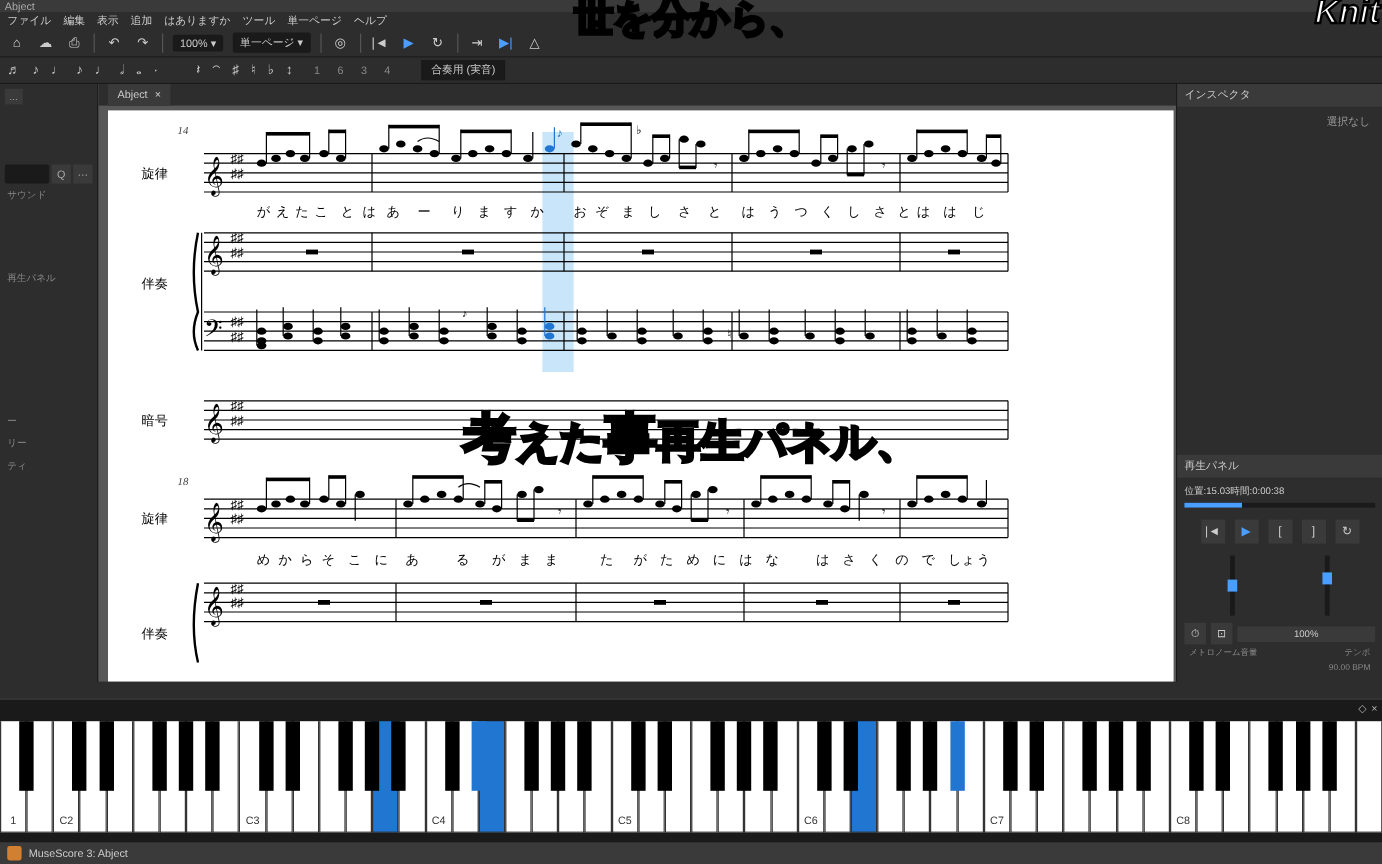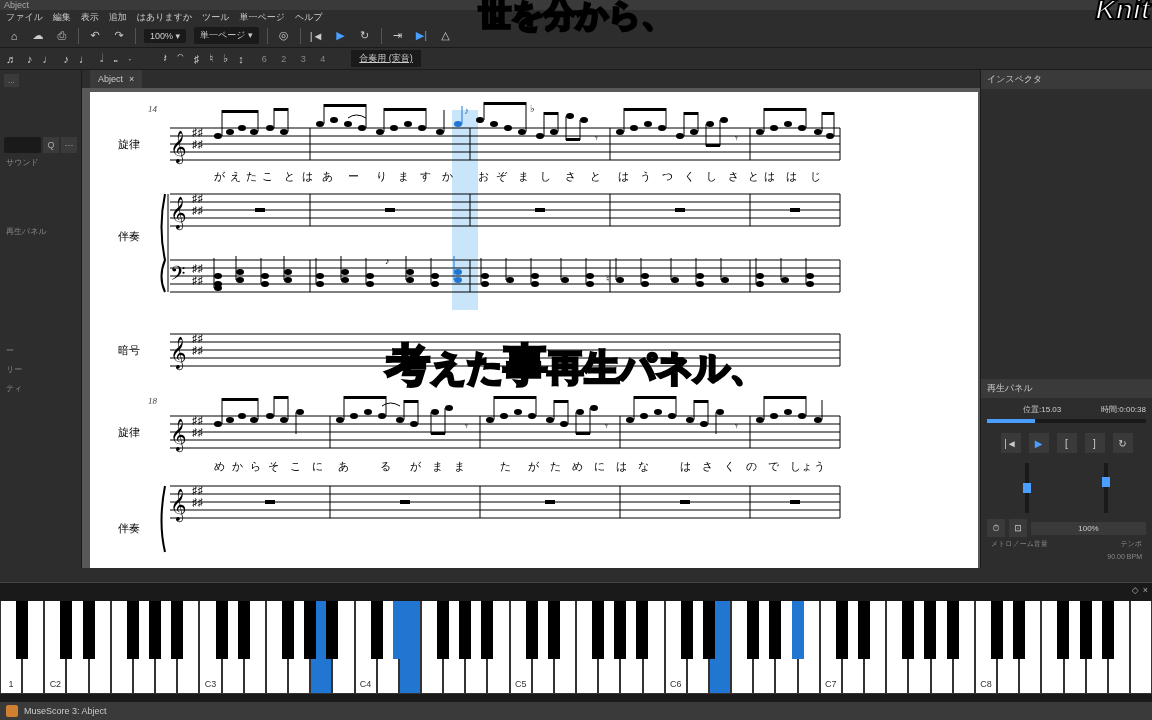--- a/index.html
+++ b/index.html
@@ -7,41 +7,41 @@
 .titlebar { height: 10px; background: #3a3a3a; color: #aaa; font-size: 9px; padding-left: 4px; }
 .menubar { height: 14px; background: #2d2d2d; color: #ccc; font-size: 9px; display: flex; gap: 10px; padding: 1px 6px; }
 .menubar span { cursor: pointer; }
 .toolbar { height: 24px; background: #2d2d2d; display: flex; align-items: center; gap: 8px; padding: 2px 6px; border-bottom: 1px solid #1a1a1a; }
 .toolbar .icon { width: 16px; height: 16px; display: flex; align-items: center; justify-content: center; color: #ccc; font-size: 11px; }
 .toolbar .sep { width: 1px; height: 16px; background: #555; }
 .toolbar .zoom { background: #1a1a1a; color: #ccc; font-size: 9px; padding: 2px 6px; border-radius: 2px; }
 .toolbar .play-icon { color: #4a9eff; }
 .notebar { height: 22px; background: #2d2d2d; display: flex; align-items: center; gap: 10px; padding: 2px 6px; border-bottom: 1px solid #1a1a1a; color: #ccc; font-size: 11px; }
 .notebar .voice-nums { color: #888; font-size: 9px; letter-spacing: 6px; margin-left: 8px; }
-.notebar .instrument { background: #1a1a1a; font-size: 9px; padding: 2px 8px; margin-left: 10px; text-decoration: underline; }
+.notebar .instrument { background: #1a1a1a; font-size: 9px; padding: 2px 8px; margin-left: 10px; }
 .main-area { display: flex; height: 498px; }
 .left-panel { width: 82px; background: #2d2d2d; border-right: 1px solid #1a1a1a; padding: 4px; }
 .left-panel .tab-row { display: flex; gap: 2px; margin-bottom: 4px; }
 .left-panel .tab { background: #3a3a3a; color: #aaa; font-size: 8px; padding: 2px 4px; }
 .left-panel .search-row { display: flex; gap: 2px; margin-top: 50px; }
 .left-panel .search-box { flex: 1; height: 16px; background: #1a1a1a; border-radius: 2px; }
 .left-panel .btn { width: 16px; height: 16px; background: #3a3a3a; color: #aaa; font-size: 9px; display: flex; align-items: center; justify-content: center; }
 .left-panel .item { color: #888; font-size: 8px; padding: 4px 2px; }
 .score-area { flex: 1; background: #585858; position: relative; overflow: hidden; }
 .tab-header { height: 18px; background: #2d2d2d; display: flex; padding-left: 8px; }
 .doc-tab { background: #3a3a3a; color: #ccc; font-size: 9px; padding: 2px 8px; display: flex; align-items: center; gap: 6px; }
 .doc-tab .close { cursor: pointer; }
 .score-page { position: absolute; left: 8px; top: 22px; width: 888px; height: 480px; background: #fff; }
 .right-panel { width: 172px; background: #2d2d2d; border-left: 1px solid #1a1a1a; display: flex; flex-direction: column; }
 .right-panel .header { background: #3a3a3a; color: #ccc; font-size: 9px; padding: 3px 6px; }
 .right-panel .none-sel { color: #999; font-size: 9px; text-align: right; padding: 6px 10px; }
 .play-panel { margin-top: auto; }
 .play-panel .pp-header { background: #3a3a3a; color: #ccc; font-size: 9px; padding: 3px 6px; }
 .play-panel .pp-body { padding: 6px; }
-.play-panel .time-row { display: flex; justify-content: space-between; color: #ccc; font-size: 8px; margin-bottom: 4px; margin-left: 36px; }
+.play-panel .time-row { display: flex; color: #ccc; font-size: 8px; margin-bottom: 4px; }
 .play-panel .progress { height: 4px; background: #1a1a1a; margin-bottom: 10px; position: relative; }
 .play-panel .progress-fill { position: absolute; left: 0; top: 0; height: 100%; width: 30%; background: #4a9eff; }
 .play-panel .transport { display: flex; justify-content: center; gap: 8px; margin-bottom: 10px; }
 .play-panel .tbtn { width: 20px; height: 20px; background: #3a3a3a; color: #ccc; display: flex; align-items: center; justify-content: center; font-size: 10px; }
 .play-panel .tbtn.play { color: #4a9eff; }
 .play-panel .sliders { display: flex; justify-content: space-around; height: 50px; margin-bottom: 6px; }
 .play-panel .vslider { width: 4px; background: #1a1a1a; position: relative; }
 .play-panel .vslider .thumb { position: absolute; width: 8px; height: 10px; background: #4a9eff; left: -2px; top: 20px; }
 .play-panel .bottom-row { display: flex; gap: 4px; align-items: center; }
 .play-panel .bicon { width: 18px; height: 18px; background: #3a3a3a; color: #ccc; font-size: 9px; display: flex; align-items: center; justify-content: center; }
@@ -119,21 +119,21 @@
   <span class="icon">𝅗𝅥</span>
   <span class="icon">𝅝</span>
   <span class="icon">·</span>
   <span style="width:12px"></span>
   <span class="icon">𝄽</span>
   <span class="icon">⁀</span>
   <span class="icon">♯</span>
   <span class="icon">♮</span>
   <span class="icon">♭</span>
   <span class="icon">↕</span>
-  <span class="voice-nums">6  2  3  4</span>
+  <span class="voice-nums">1  6  3  4</span>
   <div class="instrument">合奏用 (実音)</div>
 </div>
 
 <div class="main-area">
   <div class="left-panel">
     <div class="tab-row">
       <div class="tab">...</div>
     </div>
     <div class="search-row">
       <div class="search-box"></div>
@@ -661,20 +661,21 @@
           <text x="656" y="378" class="lyric">の</text>
           <text x="678" y="378" class="lyric">で</text>
           <text x="700" y="378" class="lyric">しょ</text>
           <text x="724" y="378" class="lyric">う</text>
         </svg>
     </div>
   </div>
 
   <div class="right-panel">
     <div class="header">インスペクタ</div>
+    <div class="none-sel">選択なし</div>
     <div class="play-panel">
       <div class="pp-header">再生パネル</div>
       <div class="pp-body">
         <div class="time-row">
           <span><span>位置:</span><span>15.03</span></span>
           <span><span>時間:</span><span>0:00:38</span></span>
         </div>
         <div class="progress">
             <div class="progress-fill"></div>
           </div>

